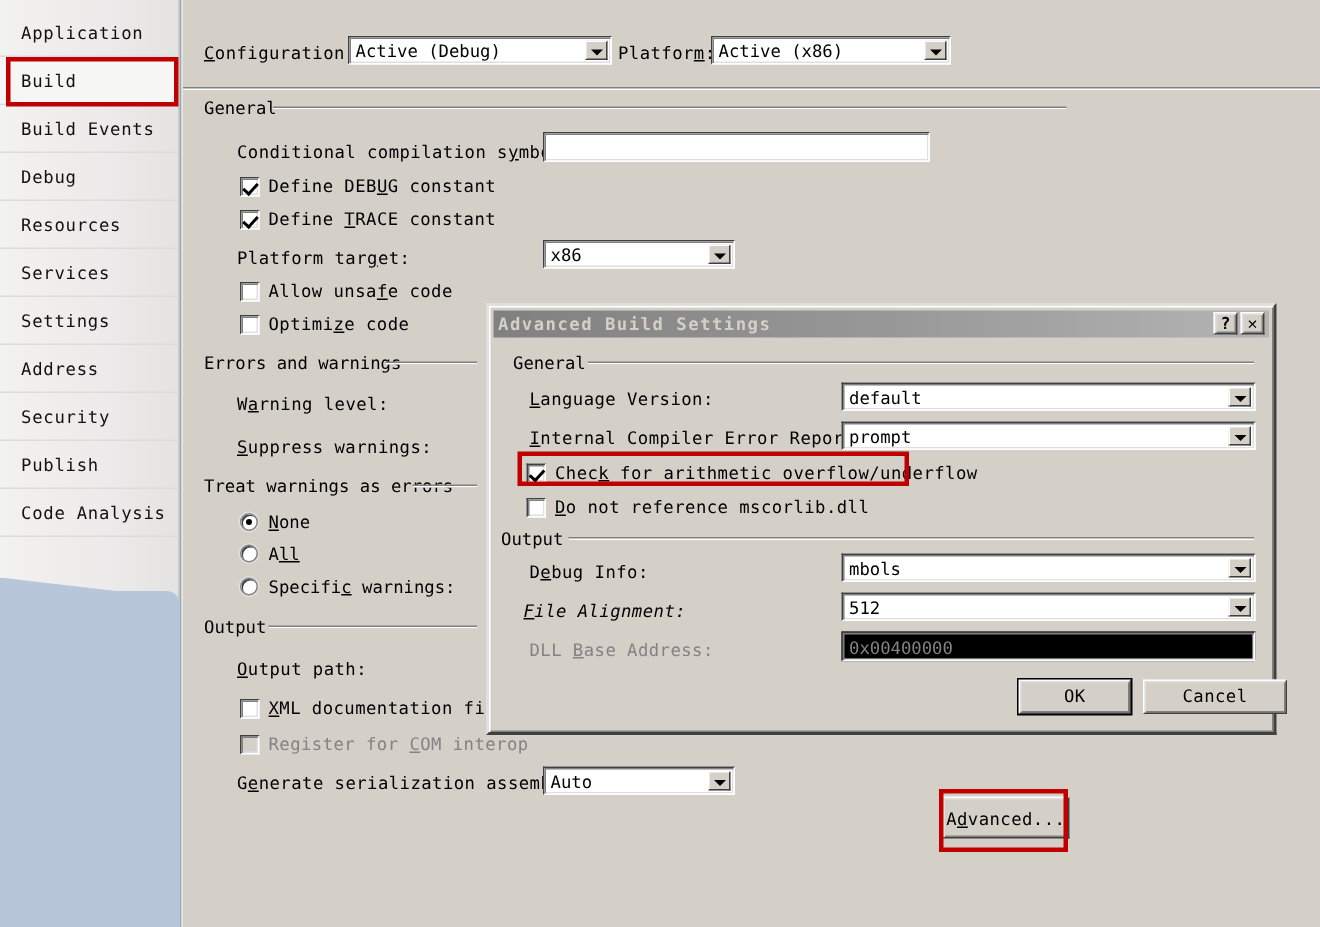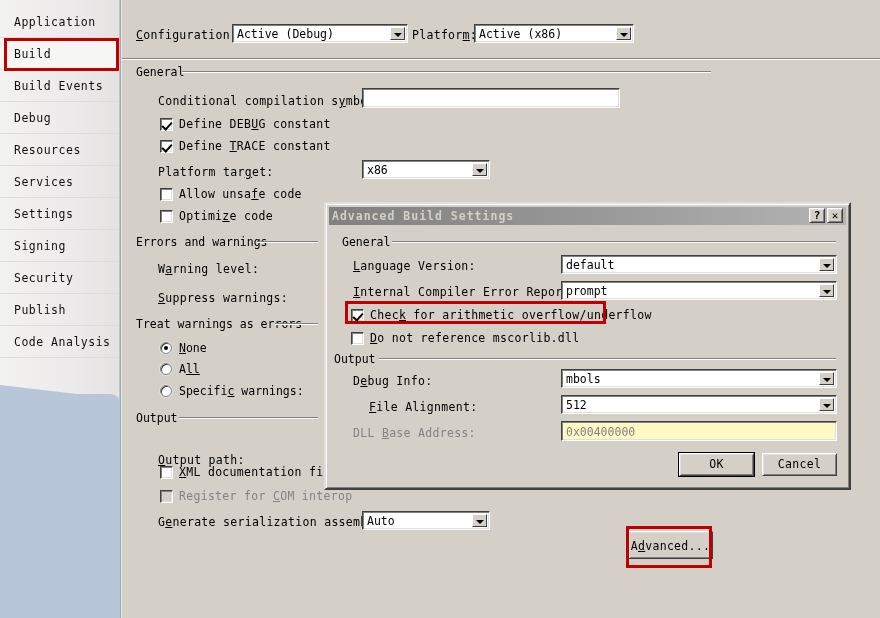--- a/index.html
+++ b/index.html
@@ -109,21 +109,21 @@
   
   .txt {
     position: absolute;
     height: 20px;
     background: #ffffff;
     border: 1px solid;
     border-color: #404040 #ffffff #ffffff #404040;
     box-sizing: border-box;
     box-shadow: inset 1px 1px 0 #808080, inset -1px -1px 0 #dfdfdf;
   }
-  .txt.disabled { background: #fef9c3; }
+  .txt.disabled { background: #000000; }
   .txt .val { position: absolute; left: 4px; top: 3px; font-size: 11.5px; }
   .txt.disabled .val { color: #848284; }
 
   
   .cbwrap { position: absolute; white-space: nowrap; }
   .cb {
     position: absolute; left: 0; top: 1px;
     width: 13px; height: 13px;
     background: #ffffff;
     border: 1px solid;
@@ -219,21 +219,21 @@
   <div class="sidebar-round"></div>
 
   <div class="sidebar-list">
     <div class="side-item"><span>Application</span></div>
     <div class="side-item sel"><span>Build</span></div>
     <div class="side-item"><span>Build Events</span></div>
     <div class="side-item"><span>Debug</span></div>
     <div class="side-item"><span>Resources</span></div>
     <div class="side-item"><span>Services</span></div>
     <div class="side-item"><span>Settings</span></div>
-    <div class="side-item"><span>Signing</span></div>
+    <div class="side-item"><span>Address</span></div>
     <div class="side-item"><span>Security</span></div>
     <div class="side-item"><span>Publish</span></div>
     <div class="side-item"><span>Code Analysis</span></div>
   </div>
 
   <div class="hl-box" style="left:4px; top:38px; width:115px; height:33px;"></div>
 
   <div class="main">
 
     <div class="lbl" style="left:14px; top:28px;"><u>C</u>onfiguration:</div>
@@ -302,21 +302,21 @@
       <span class="rdl">A<u>ll</u></span>
     </div>
     <div class="rdwrap" style="left:38px; top:384px;">
       <span class="rd"></span>
       <span class="rdl">Specifi<u>c</u> warnings:</span>
     </div>
 
     <div class="grp-title" style="left:14px; top:411px;">Output</div>
     <div class="grp-line" style="left:57px; top:417px; width:139px;"></div>
 
-    <div class="lbl" style="left:36px; top:453px;"><u>O</u>utput path:</div>
+    <div class="lbl" style="left:36px; top:439px;"><u>O</u>utput path:</div>
 
     <div class="cbwrap" style="left:38px; top:465px;">
       <span class="cb"></span>
       <span class="cbl"><u>X</u>ML documentation file:</span>
     </div>
 
     <div class="cbwrap" style="left:38px; top:489px;">
       <span class="cb dis"></span>
       <span class="cbl dis">Register for <u>C</u>OM interop</span>
     </div>
@@ -369,34 +369,34 @@
 
     <div class="grp-title" style="left:8px; top:148px;">Output</div>
     <div class="grp-line" style="left:53px; top:154px; width:457px;"></div>
 
     <div class="lbl" style="left:27px; top:170px;">D<u>e</u>bug Info:</div>
     <div class="combo" style="left:235px; top:165px; width:276px;">
       <span class="val">mbols</span>
       <span class="arrow"></span>
     </div>
 
-    <div class="lbl" style="left:43px; top:196px;"><u>F</u>ile Alignment:</div>
+    <div class="lbl" style="left:23px; top:196px;font-style:italic;"><u>F</u>ile Alignment:</div>
     <div class="combo" style="left:235px; top:191px; width:276px;">
       <span class="val">512</span>
       <span class="arrow"></span>
     </div>
 
     <div class="lbl dis" style="left:27px; top:222px;">DLL <u>B</u>ase Address:</div>
     <div class="txt disabled" style="left:235px; top:217px; width:276px;">
       <span class="val">0x00400000</span>
     </div>
 
     <div class="btn default" style="left:353px; top:249px; width:75px; height:23px; line-height:21px;">
       <span>OK</span>
     </div>
-    <div class="btn" style="left:436px; top:249px; width:75px; height:23px; line-height:21px;">
+    <div class="btn" style="left:436px; top:249px; width:96px; height:23px; line-height:21px;">
       <span>Cancel</span>
     </div>
   </div>
 
   <div class="hl-box" style="left:345px; top:301px; width:261px; height:23px;"></div>
 
 </div>
 
 </body></html>

